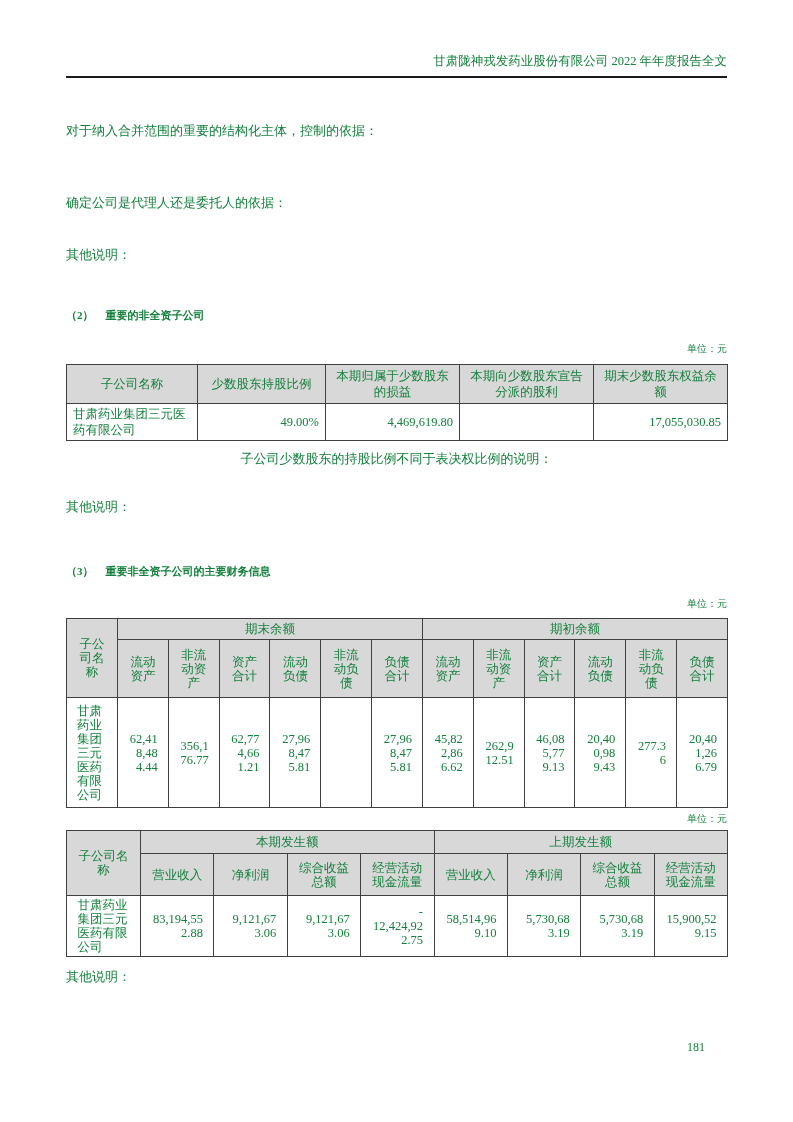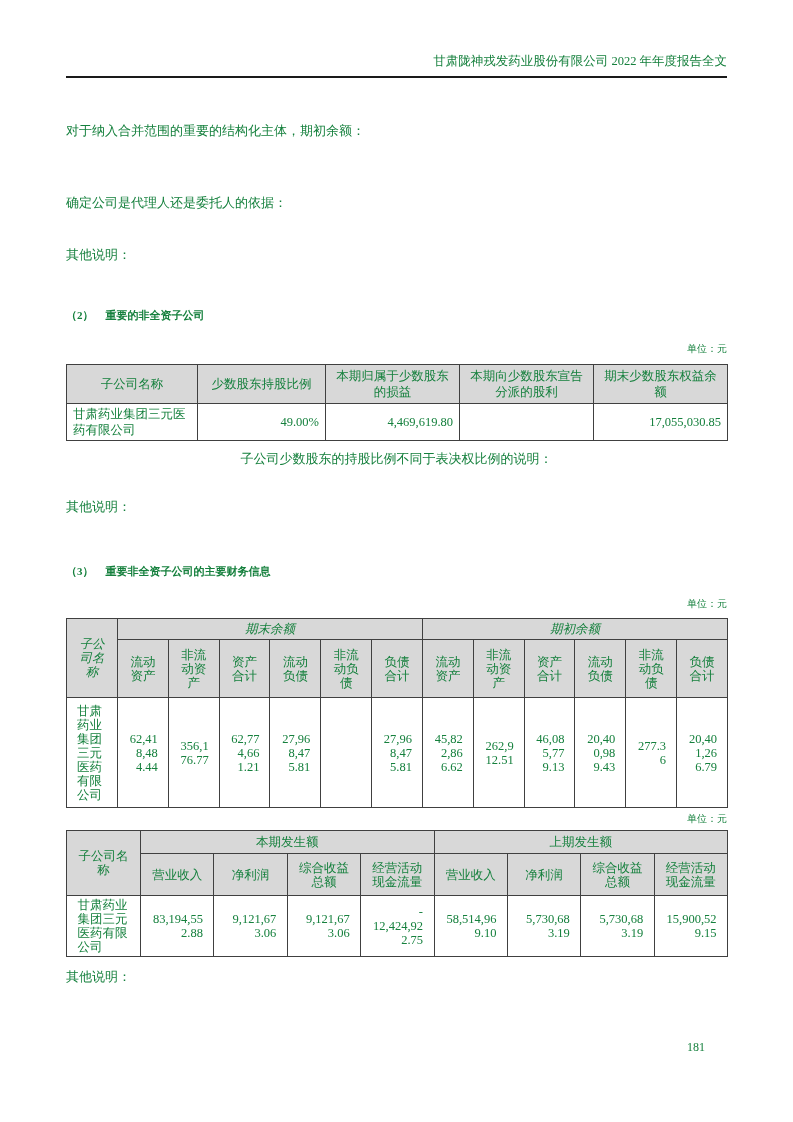--- a/index.html
+++ b/index.html
@@ -71,21 +71,21 @@
     font-weight: normal;
   }
   
   .t1 td { line-height: 16px; padding: 2px 6px; }
   .t1 tr.hrow td { height: 34px; }
   .t1 tr.drow td { height: 29px; }
   .t1 td.name { text-align: left; }
   .t1 td.num  { text-align: right; }
   
   .t2 td { line-height: 14px; padding: 2px 10px; }
-  .t2 tr.g td { height: 16px; font-style: italic; }
+  .t2 tr.g td { height: 16px; }
   .t2 tr.s td { height: 53px; }
   .t2 tr.drow td { height: 105px; }
   .t2 td.name { text-align: left; }
   .t2 td.num  { text-align: right; white-space: pre-line; }
   
   .t3 td { line-height: 14px; padding: 2px 10.5px; }
   .t3 tr.g td { height: 18px; }
   .t3 tr.s td { height: 37px; }
   .t3 tr.drow td { height: 56px; }
   .t3 td.name { text-align: left; }
@@ -101,21 +101,21 @@
 </head>
 <body>
 
 <div class="page">
   <div class="content">
 
     <div class="doc-header">
       <span>甘肃陇神戎发药业股份有限公司 2022 年年度报告全文</span>
     </div>
 
-    <div class="para p1">对于纳入合并范围的重要的结构化主体，期初余额：</div>
+    <div class="para p1">对于纳入合并范围的重要的结构化主体，控制的依据：</div>
     <div class="para p2">确定公司是代理人还是委托人的依据：</div>
     <div class="para p3">其他说明：</div>
 
     <div class="sec-heading h2x">
       <span class="num">（2）</span><span>重要的非全资子公司</span>
     </div>
 
     <div class="unit u1">单位：元</div>
 
     <table class="t1">

